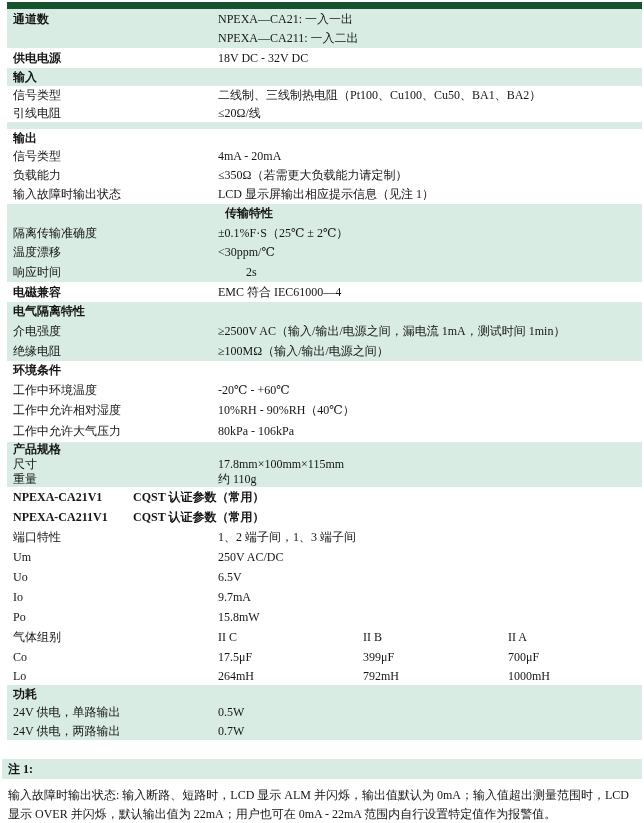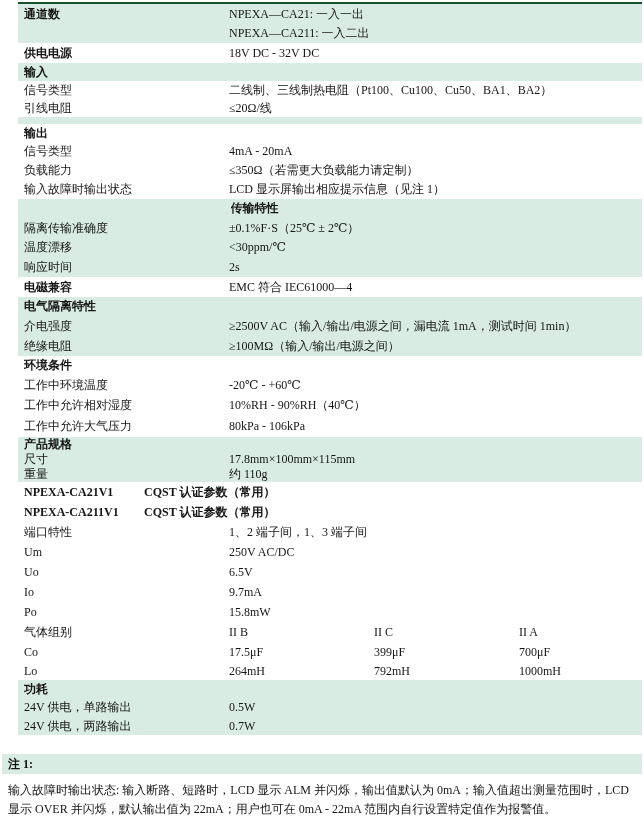--- a/index.html
+++ b/index.html
@@ -6,22 +6,22 @@
   .page{
     position:relative;
     width:644px;height:823px;
     background:#ffffff;
     font-family:"Liberation Serif","DejaVu Serif",serif;
     font-size:12px;
     color:#151515;
     overflow:hidden;
   }
   .spec-table{
-    margin:2px 2px 0 18px;
-    border-top:2px solid #14532d;
+    margin:2px 2px 0 7px;
+    border-top:7px solid #14532d;
   }
   .row{
     display:flex;
     align-items:center;
     padding-left:6px;
     box-sizing:border-box;
     white-space:nowrap;
   }
   .shaded{background:#d8ece3;}
   .cell-label{flex:0 0 205px;overflow:hidden;}
@@ -89,21 +89,21 @@
         <span class="cell-label bold">传输特性</span>
       </div>
       <div class="row shaded" style="height: 20px;">
         <span class="cell-label">隔离传输准确度</span>
         <span class="cell-value">±0.1%F·S（25℃ ± 2℃）</span>
       </div>
       <div class="row shaded" style="height: 19px;">
         <span class="cell-label">温度漂移</span>
         <span class="cell-value">&lt;30ppm/℃</span>
       </div>
-      <div class="row shaded" style="height: 20px;">
+      <div class="row shaded" style="height: 20px; gap: 28px;">
         <span class="cell-label">响应时间</span>
         <span class="cell-value">2s</span>
       </div>
       <div class="row" style="height: 20px; justify-content: center;">
         <span class="cell-label bold">电磁兼容</span>
         <span class="cell-value">EMC 符合 IEC61000—4</span>
       </div>
       <div class="row shaded" style="height: 19px;">
         <span class="cell-label bold">电气隔离特性</span>
       </div>
@@ -164,22 +164,22 @@
       <div class="row" style="height: 20px;">
         <span class="cell-label">Io</span>
         <span class="cell-value">9.7mA</span>
       </div>
       <div class="row" style="height: 20px;">
         <span class="cell-label">Po</span>
         <span class="cell-value">15.8mW</span>
       </div>
       <div class="row" style="height: 20px;">
         <span class="cell-label">气体组别</span>
+        <span class="v-col">II C</span>
         <span class="v-col">II B</span>
-        <span class="v-col">II C</span>
         <span class="cell-value">II A</span>
       </div>
       <div class="row" style="height: 20px;">
         <span class="cell-label">Co</span>
         <span class="v-col">17.5μF</span>
         <span class="v-col">399μF</span>
         <span class="cell-value">700μF</span>
       </div>
       <div class="row" style="height: 18px;">
         <span class="cell-label">Lo</span>

